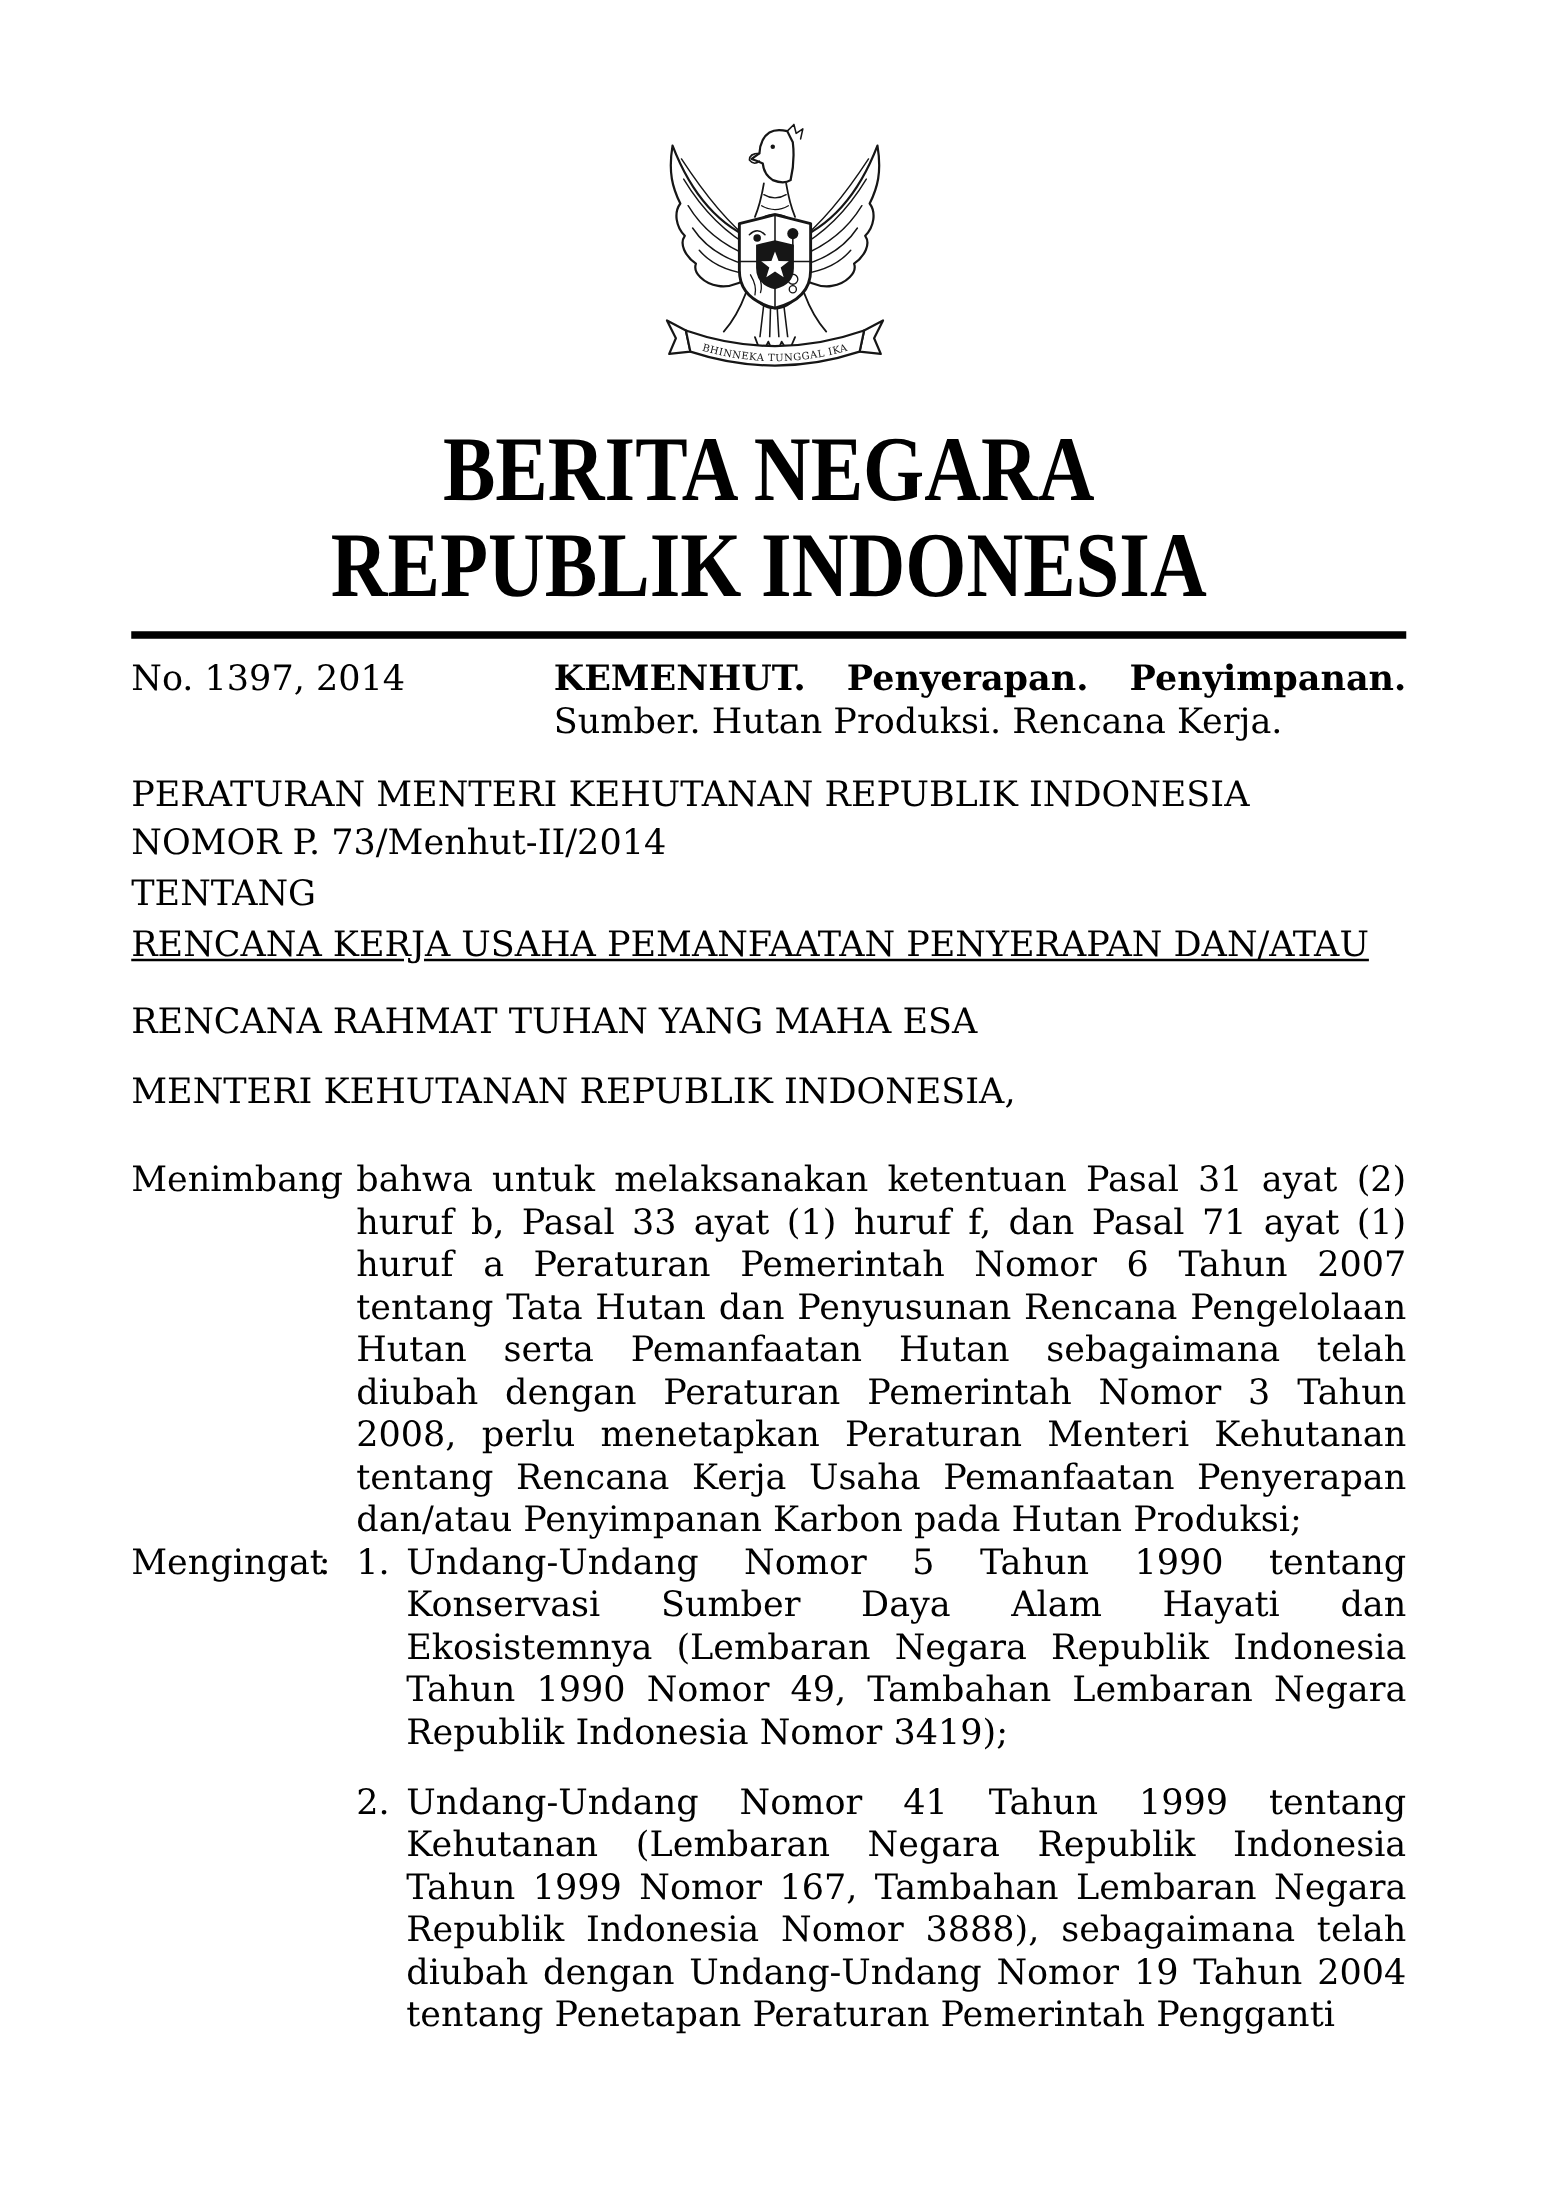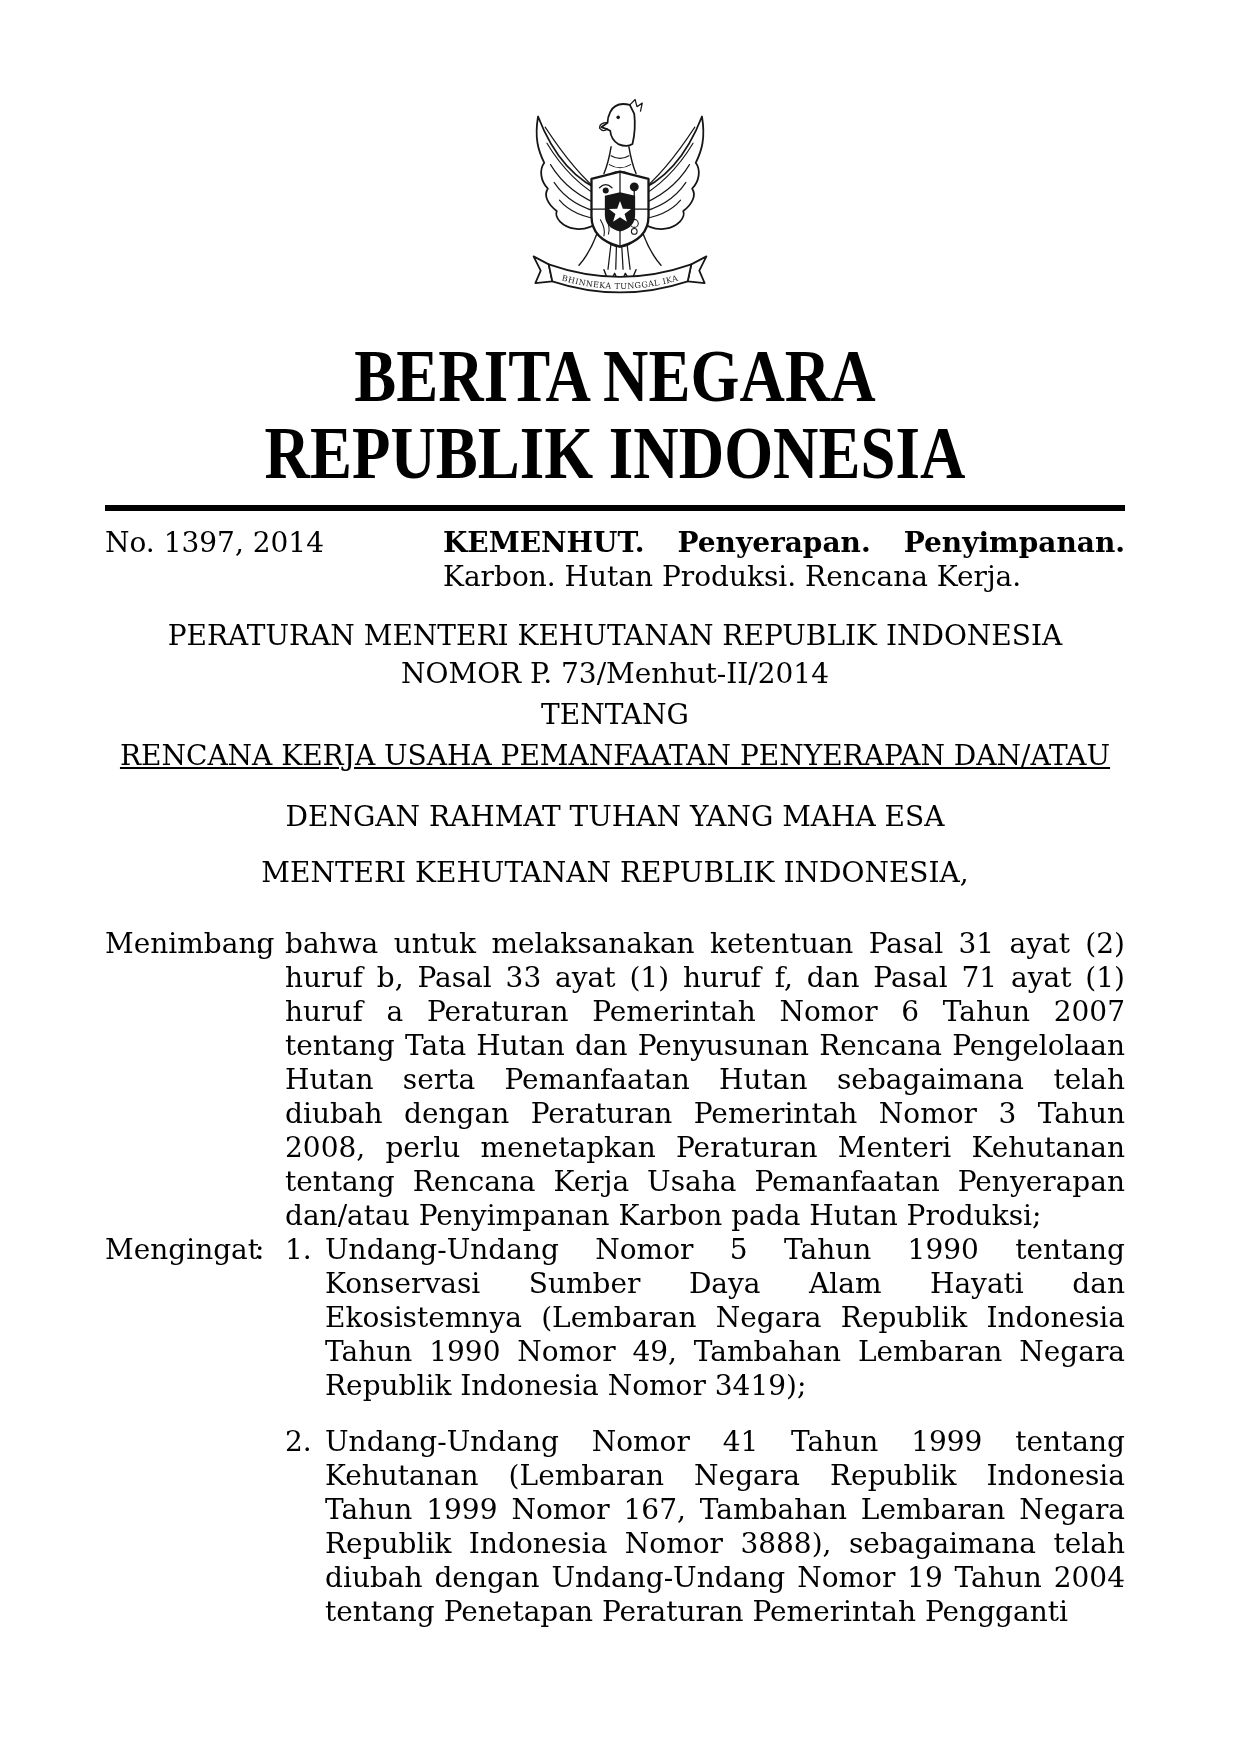--- a/index.html
+++ b/index.html
@@ -36,21 +36,21 @@
   }
   .rule { height: 6px; background:#000; margin-top: 13px; }
 
   
   .meta-row { display:flex; margin-top: 15px; }
   .doc-number { width: 300px; flex: 0 0 300px; }
   .subject { flex: 1; margin-left: 38px; }
   .subject-l1 { text-align: justify; text-align-last: justify; font-weight: bold; }
 
   
-  .c { text-align: center; }
+  .c { }
   .t1 { margin-top: 25px; }
   .t2 { margin-top: 4px; }
   .t3 { margin-top: 7px; }
   .t4 { margin-top: 7px; text-decoration: underline; }
   .t5 { margin-top: 2px; }
   .inv1 { margin-top: 27px; }
   .inv2 { margin-top: 22px; }
 
   
   .clause { display: grid; grid-template-columns: 150px 30px 1fr; }
@@ -137,30 +137,30 @@
     <div class="masthead">
       <div>BERITA NEGARA</div>
       <div>REPUBLIK INDONESIA</div>
     </div>
     <div class="rule"></div>
 
     <div class="meta-row">
       <div class="doc-number">No. 1397, 2014</div>
       <div class="subject">
         <div class="subject-l1">KEMENHUT. Penyerapan. Penyimpanan.</div>
-        <div>Karbon. Hutan Produksi. Rencana Kerja.</div>
+        <div>Sumber. Hutan Produksi. Rencana Kerja.</div>
       </div>
     </div>
 
     <div class="c t1">PERATURAN MENTERI KEHUTANAN REPUBLIK INDONESIA</div>
     <div class="c t2">NOMOR P. 73/Menhut-II/2014</div>
     <div class="c t3">TENTANG</div>
     <div class="c t4">RENCANA KERJA USAHA PEMANFAATAN PENYERAPAN DAN/ATAU</div>
 
-    <div class="c inv1">DENGAN RAHMAT TUHAN YANG MAHA ESA</div>
+    <div class="c inv1">RENCANA RAHMAT TUHAN YANG MAHA ESA</div>
     <div class="c inv2">MENTERI KEHUTANAN REPUBLIK INDONESIA,</div>
 
     <div class="clause menimbang">
       <div>Menimbang</div>
       <div class="colon">:</div>
       <div class="just">bahwa untuk melaksanakan ketentuan Pasal 31 ayat (2) huruf b, Pasal 33 ayat (1) huruf f, dan Pasal 71 ayat (1) huruf a Peraturan Pemerintah Nomor 6 Tahun 2007 tentang Tata Hutan dan Penyusunan Rencana Pengelolaan Hutan serta Pemanfaatan Hutan sebagaimana telah diubah dengan Peraturan Pemerintah Nomor 3 Tahun 2008, perlu menetapkan Peraturan Menteri Kehutanan tentang Rencana Kerja Usaha Pemanfaatan Penyerapan dan/atau Penyimpanan Karbon pada Hutan Produksi;</div>
     </div>
 
     <div class="clause mengingat">
       <div>Mengingat</div>

